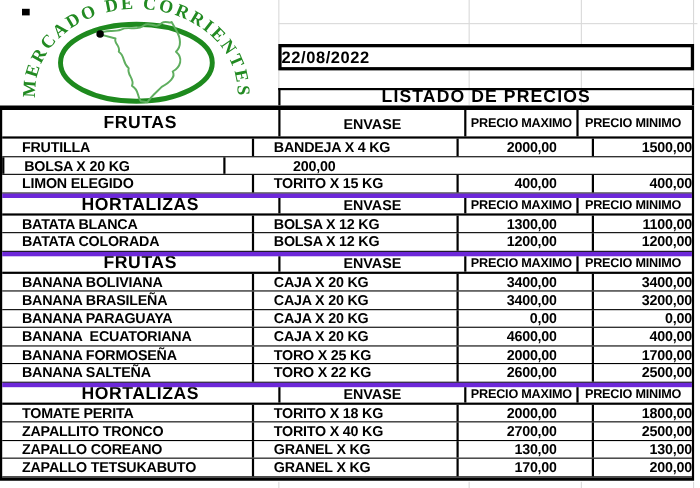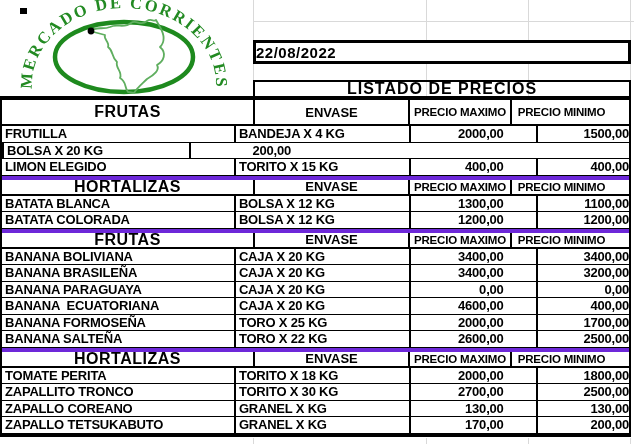--- a/index.html
+++ b/index.html
@@ -33,25 +33,25 @@
   }
   .section-header{
     display:flex;height:20px;box-sizing:border-box;
     border-top:4px solid #6d28d9;border-bottom:2px solid #000;
   }
   .section-header.first{height:26px;border-top:none;}
   .section-header .c{display:flex;align-items:center;justify-content:center;box-sizing:border-box;overflow:hidden;}
   .row{display:flex;height:16.5px;box-sizing:border-box;border-bottom:1px solid #000;}
   .c{box-sizing:border-box;}
   .c.name{width:251px;}
-  .c.env{width:155px;border-left:2px solid #000;}
+  .c.env{width:169px;border-left:2px solid #000;}
   .c.max{width:102px;border-left:2px solid #000;}
   .c.min{width:101px;border-left:2px solid #000;}
   .row .c{font-weight:bold;font-size:13px;line-height:15px;letter-spacing:-.2px;white-space:pre;overflow:hidden;}
-  .row .name,.row .env{padding-left:3px;text-align:left;}
+  .row .name,.row .env{padding-left:18px;text-align:left;}
   .row .max,.row .min{text-align:right;margin-left:32px;}
   .t-title{font-weight:bold;font-size:16px;letter-spacing:.5px;}
   .t-env{font-weight:bold;font-size:13px;}
   .t-price{font-weight:bold;font-size:11.5px;letter-spacing:-.2px;white-space:nowrap;}
   .logo{position:absolute;left:18px;top:0;width:220px;height:96px;}
 </style>
 </head>
 <body>
 
 <div class="canvas">
@@ -187,21 +187,21 @@
     <div class="c min t-price">PRECIO MINIMO</div>
   </div>
       <div class="row">
     <div class="c name">TOMATE PERITA</div>
     <div class="c env">TORITO X 18 KG</div>
     <div class="c max">2000,00</div>
     <div class="c min">1800,00</div>
   </div>
       <div class="row">
     <div class="c name">ZAPALLITO TRONCO</div>
-    <div class="c env">TORITO X 30 KG</div>
+    <div class="c env">TORITO X 40 KG</div>
     <div class="c max">2700,00</div>
     <div class="c min">2500,00</div>
   </div>
       <div class="row">
     <div class="c name">ZAPALLO COREANO</div>
     <div class="c env">GRANEL X KG</div>
     <div class="c max">130,00</div>
     <div class="c min">130,00</div>
   </div>
       <div class="row">

